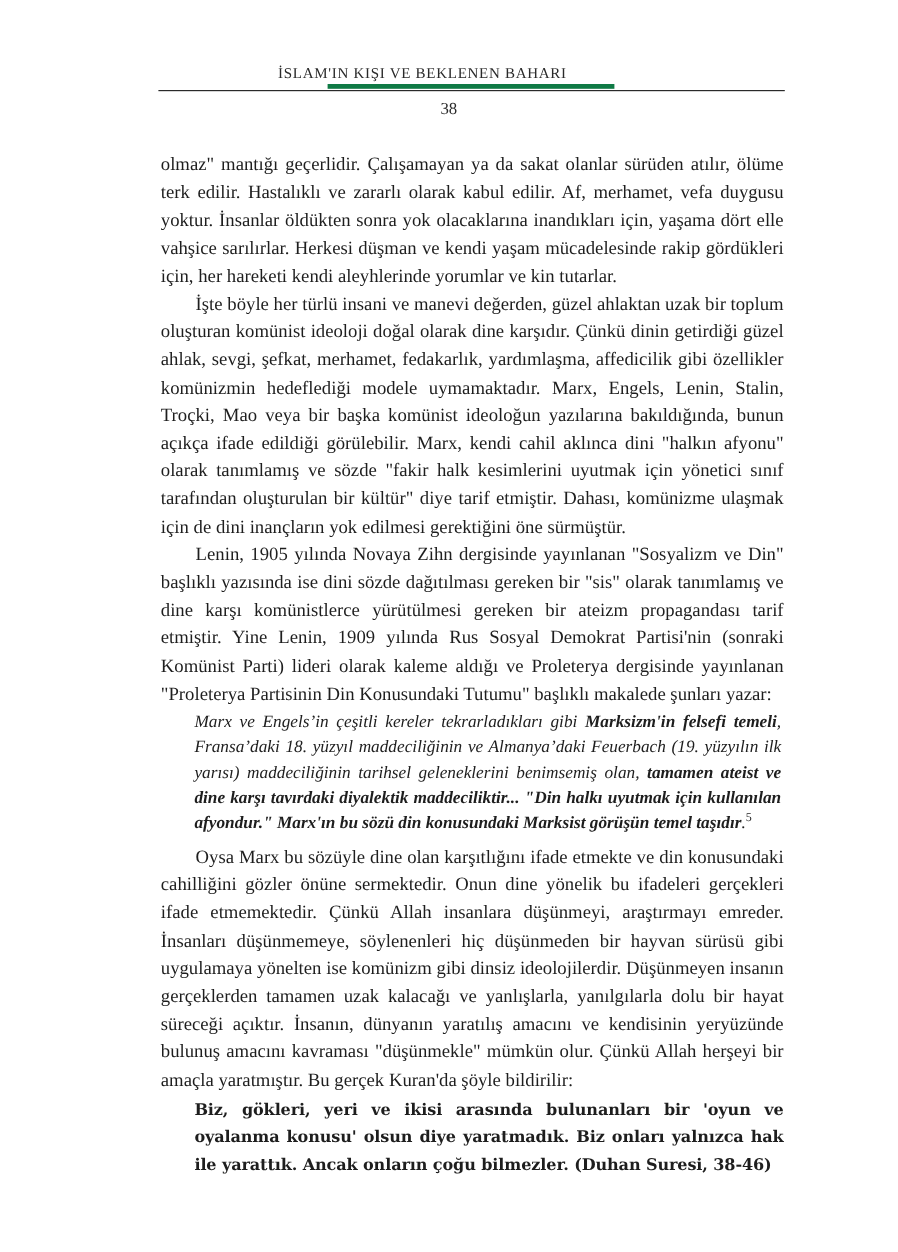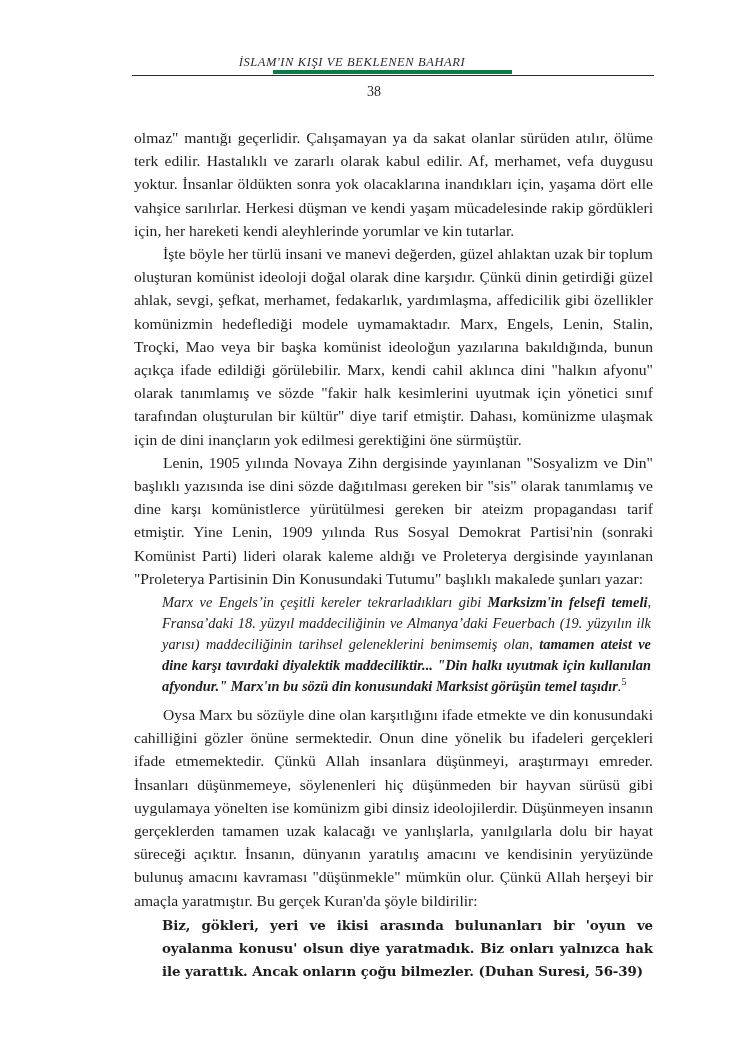--- a/index.html
+++ b/index.html
@@ -4,21 +4,20 @@
   <style>
     html, body { margin: 0; padding: 0; background: #ffffff; }
     body {
       width: 748px; height: 1043px; position: relative; overflow: hidden;
       font-family: "Liberation Serif", "DejaVu Serif", serif;
       color: #1e1e1e;
     }
     .running-head {
       position: absolute; left: 0; top: 52px; width: 704px;
       text-align: center;
-      font-style: italic;
     }
     .running-head .title {
       display: inline-block;
       font-size: 12.5px; letter-spacing: 0.6px;
       color: #2a2a2a;
       padding: 0 2px 2px 2px;
       position: relative;
     }
     .green-bar {
       position: absolute; left: 273px; top: 70px; width: 239px; height: 4px;
@@ -67,14 +66,14 @@
 <div class="green-bar"></div>
 <div class="head-rule"></div>
 <div class="page-number">38</div>
 
 <div class="content">
   <p>olmaz" mantığı geçerlidir. Çalışamayan ya da sakat olanlar sürüden atılır, ölüme terk edilir. Hastalıklı ve zararlı olarak kabul edilir. Af, merhamet, vefa duygusu yoktur. İnsanlar öldükten sonra yok olacaklarına inandıkları için, yaşama dört elle vahşice sarılırlar. Herkesi düşman ve kendi yaşam mücadelesinde rakip gördükleri için, her hareketi kendi aleyhlerinde yorumlar ve kin tutarlar.</p>
   <p class="indent">İşte böyle her türlü insani ve manevi değerden, güzel ahlaktan uzak bir toplum oluşturan komünist ideoloji doğal olarak dine karşıdır. Çünkü dinin getirdiği güzel ahlak, sevgi, şefkat, merhamet, fedakarlık, yardımlaşma, affedicilik gibi özellikler komünizmin hedeflediği modele uymamaktadır. Marx, Engels, Lenin, Stalin, Troçki, Mao veya bir başka komünist ideoloğun yazılarına bakıldığında, bunun açıkça ifade edildiği görülebilir. Marx, kendi cahil aklınca dini "halkın afyonu" olarak tanımlamış ve sözde "fakir halk kesimlerini uyutmak için yönetici sınıf tarafından oluşturulan bir kültür" diye tarif etmiştir. Dahası, komünizme ulaşmak için de dini inançların yok edilmesi gerektiğini öne sürmüştür.</p>
   <p class="indent"><span>Lenin, 1905 yılında </span><span class="it">Novaya Zihn</span><span> dergisinde yayınlanan "Sosyalizm ve Din" başlıklı yazısında ise dini sözde dağıtılması gereken bir "sis" olarak tanımlamış ve dine karşı komünistlerce yürütülmesi gereken bir ateizm propagandası tarif etmiştir. Yine Lenin, 1909 yılında Rus Sosyal Demokrat Partisi'nin (sonraki Komünist Parti) lideri olarak kaleme aldığı ve </span><span class="it">Proleterya</span><span> dergisinde yayınlanan "Proleterya Partisinin Din Konusundaki Tutumu" başlıklı makalede şunları yazar:</span></p>
   <div class="quote"><span>Marx ve Engels’in çeşitli kereler tekrarladıkları gibi </span><b>Marksizm'in felsefi temeli</b><span>, Fransa’daki 18. yüzyıl maddeciliğinin ve Almanya’daki Feuerbach (19. yüzyılın ilk yarısı) maddeciliğinin tarihsel geleneklerini benimsemiş olan, </span><b>tamamen ateist ve dine karşı tavırdaki diyalektik maddeciliktir... "Din halkı uyutmak için kullanılan afyondur." Marx'ın bu sözü din konusundaki Marksist görüşün temel taşıdır</b><span>.</span><sup>5</sup></div>
   <p class="indent">Oysa Marx bu sözüyle dine olan karşıtlığını ifade etmekte ve din konusundaki cahilliğini gözler önüne sermektedir. Onun dine yönelik bu ifadeleri gerçekleri ifade etmemektedir. Çünkü Allah insanlara düşünmeyi, araştırmayı emreder. İnsanları düşünmemeye, söylenenleri hiç düşünmeden bir hayvan sürüsü gibi uygulamaya yönelten ise komünizm gibi dinsiz ideolojilerdir. Düşünmeyen insanın gerçeklerden tamamen uzak kalacağı ve yanlışlarla, yanılgılarla dolu bir hayat süreceği açıktır. İnsanın, dünyanın yaratılış amacını ve kendisinin yeryüzünde bulunuş amacını kavraması "düşünmekle" mümkün olur. Çünkü Allah herşeyi bir amaçla yaratmıştır. Bu gerçek Kuran'da şöyle bildirilir:</p>
-  <div class="verse">Biz, gökleri, yeri ve ikisi arasında bulunanları bir 'oyun ve oyalanma konusu' olsun diye yaratmadık. Biz onları yalnızca hak ile yarattık. Ancak onların çoğu bilmezler. (Duhan Suresi, 56-39)</div>
+  <div class="verse">Biz, gökleri, yeri ve ikisi arasında bulunanları bir 'oyun ve oyalanma konusu' olsun diye yaratmadık. Biz onları yalnızca hak ile yarattık. Ancak onların çoğu bilmezler. (Duhan Suresi, 38-46)</div>
 </div>
 
 </body></html>

